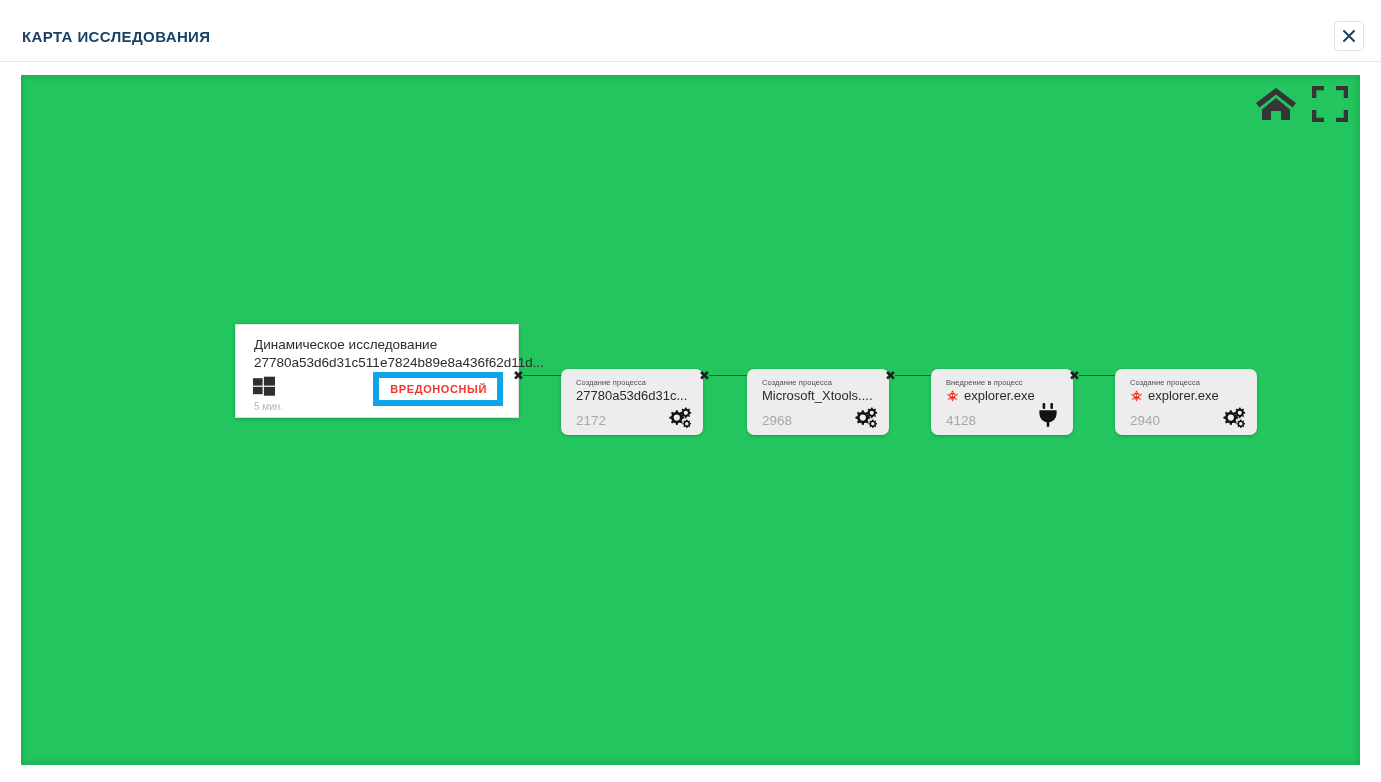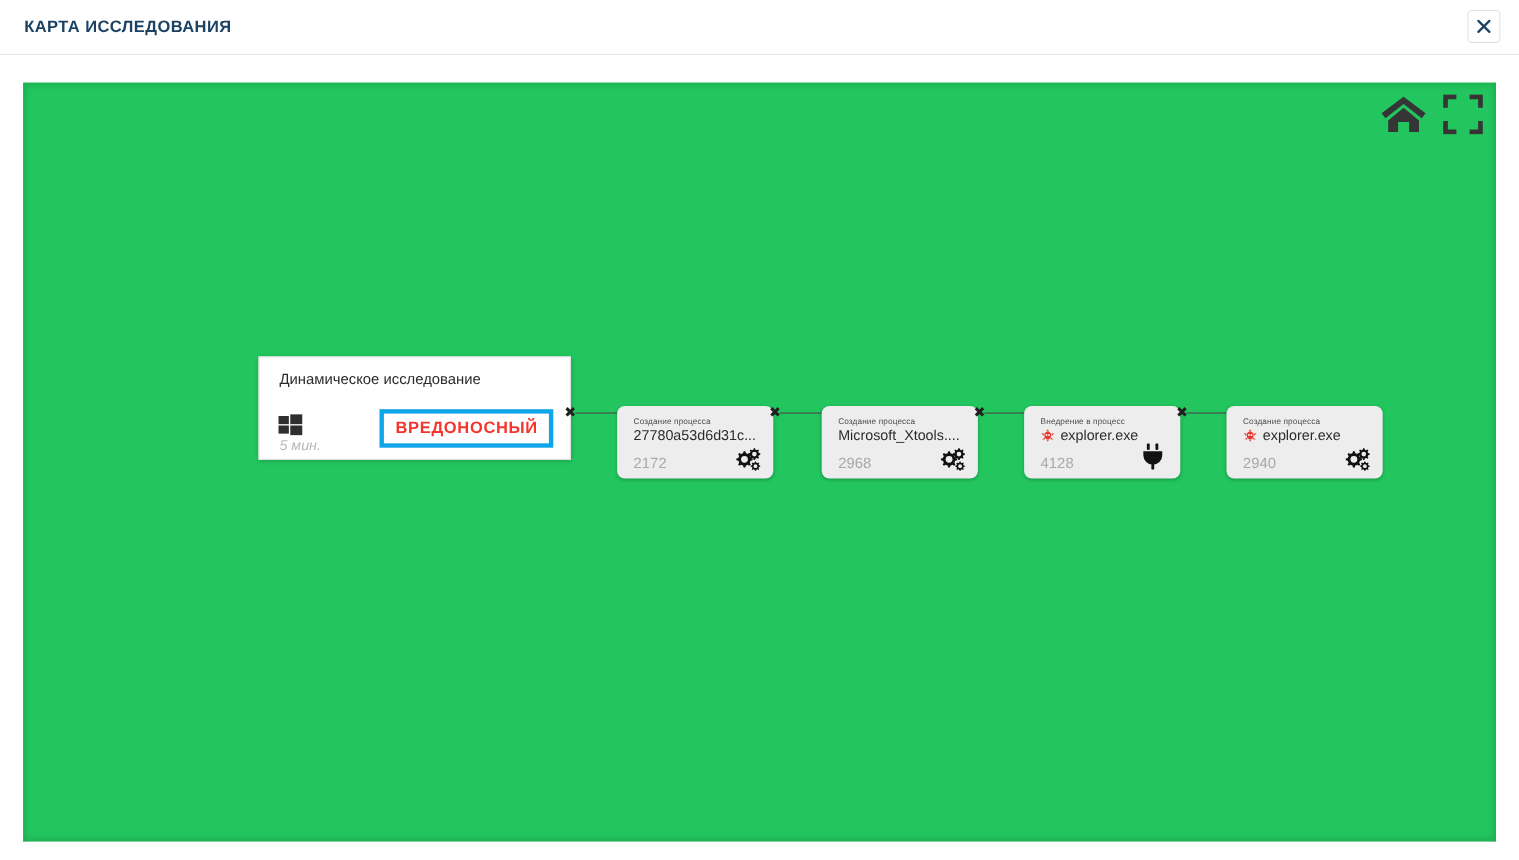--- a/index.html
+++ b/index.html
@@ -11,21 +11,21 @@
     width: 1381px;
     height: 782px;
     font-family: "Liberation Sans", sans-serif;
     overflow: hidden;
     position: relative;
   }
 
   
   .header {
     position: absolute;
-    left: 0; top: 0;
+    left: 0; top: 12px;
     width: 1381px;
     height: 50px;
     background: #ffffff;
     border-bottom: 1px solid #e4e6e8;
     box-sizing: border-box;
   }
   .header-title {
     position: absolute;
     left: 22px;
     top: 16px;
@@ -120,37 +120,36 @@
     position: absolute;
     left: 17px;
     top: 51px;
     width: 22px;
     height: 20px;
   }
   .verdict-badge {
     position: absolute;
     right: 15px;
     top: 47px;
-    border: 4px solid #0ea5e9;
+    border: 6px solid #0ea5e9;
     background: #ffffff;
     color: #f4352e;
-    font-size: 15px;
+    font-size: 11px;
     font-weight: bold;
     letter-spacing: 0.6px;
     padding: 5px 10px 5px 11px;
     white-space: nowrap;
   }
   .root-duration {
     position: absolute;
     left: 18px;
     bottom: 5px;
-    font-size: 13px;
+    font-size: 10px;
     color: #b8b8b8;
     white-space: nowrap;
-    font-style: italic;
   }
 
   
   .proc-node {
     position: absolute;
     top: 262px;
     width: 142px;
     height: 66px;
     background: #ededed;
     border-radius: 7px;
@@ -250,20 +249,21 @@
         <path d="M34 24 L34 34 L24 34" stroke="#353535" stroke-width="4.5" fill="none"></path>
         <path d="M12 34 L2 34 L2 24" stroke="#353535" stroke-width="4.5" fill="none"></path>
       </svg>
     </span>
   </div>
 
   <div class="graph">
 
     <div class="root-node">
       <div class="root-title">Динамическое исследование</div>
+      <div class="root-hash">27780a53d6d31c511e7824b89e8a436f62d11d...</div>
       <span class="os-icon">
         <svg width="22" height="20" viewBox="0 0 22 20">
           <rect x="0" y="2.2" width="9.6" height="7.4" fill="#2f2f2f"></rect>
           <rect x="10.9" y="0.7" width="11.1" height="8.9" fill="#2f2f2f"></rect>
           <rect x="0" y="10.8" width="9.6" height="7.4" fill="#2f2f2f"></rect>
           <rect x="10.9" y="10.8" width="11.1" height="8.9" fill="#2f2f2f"></rect>
         </svg>
       </span>
       <div class="verdict-badge">ВРЕДОНОСНЫЙ</div>
       <div class="root-duration">5 мин.</div>

